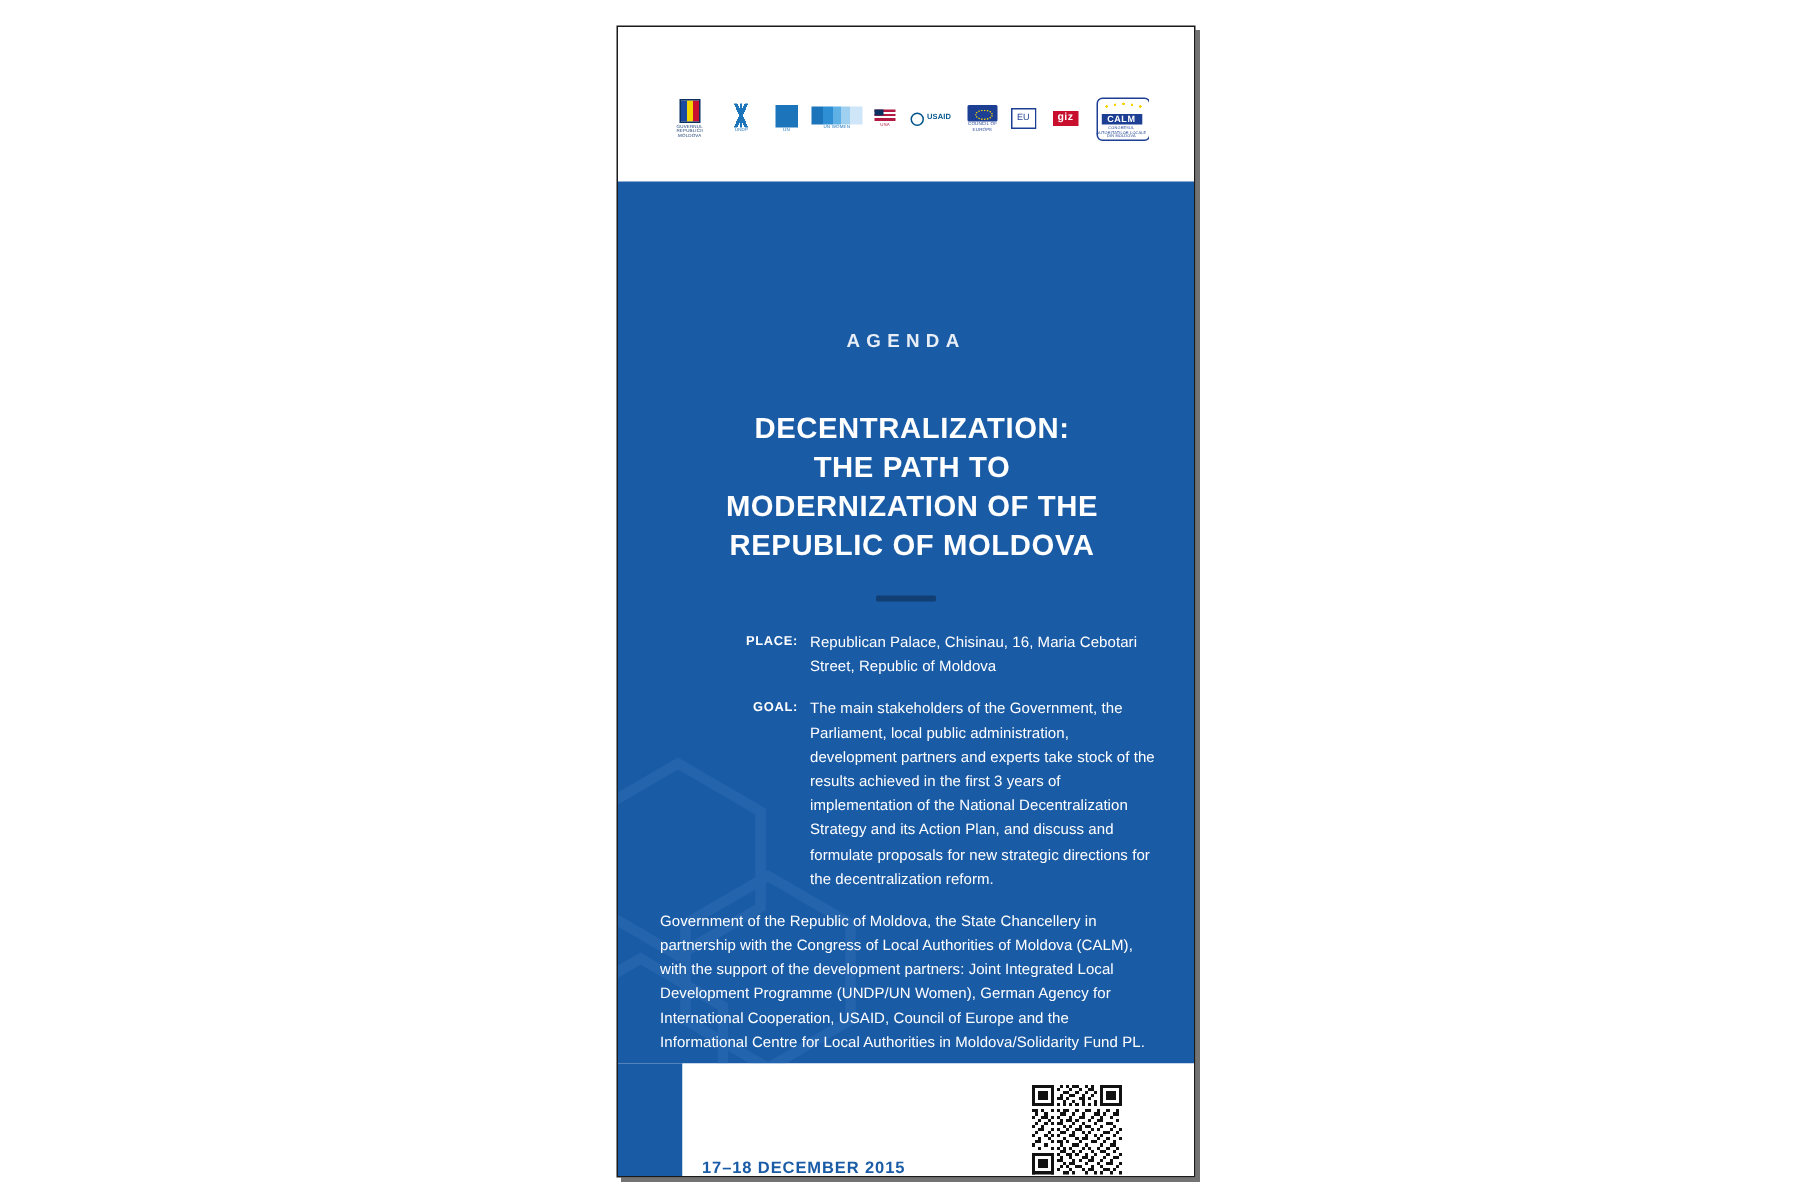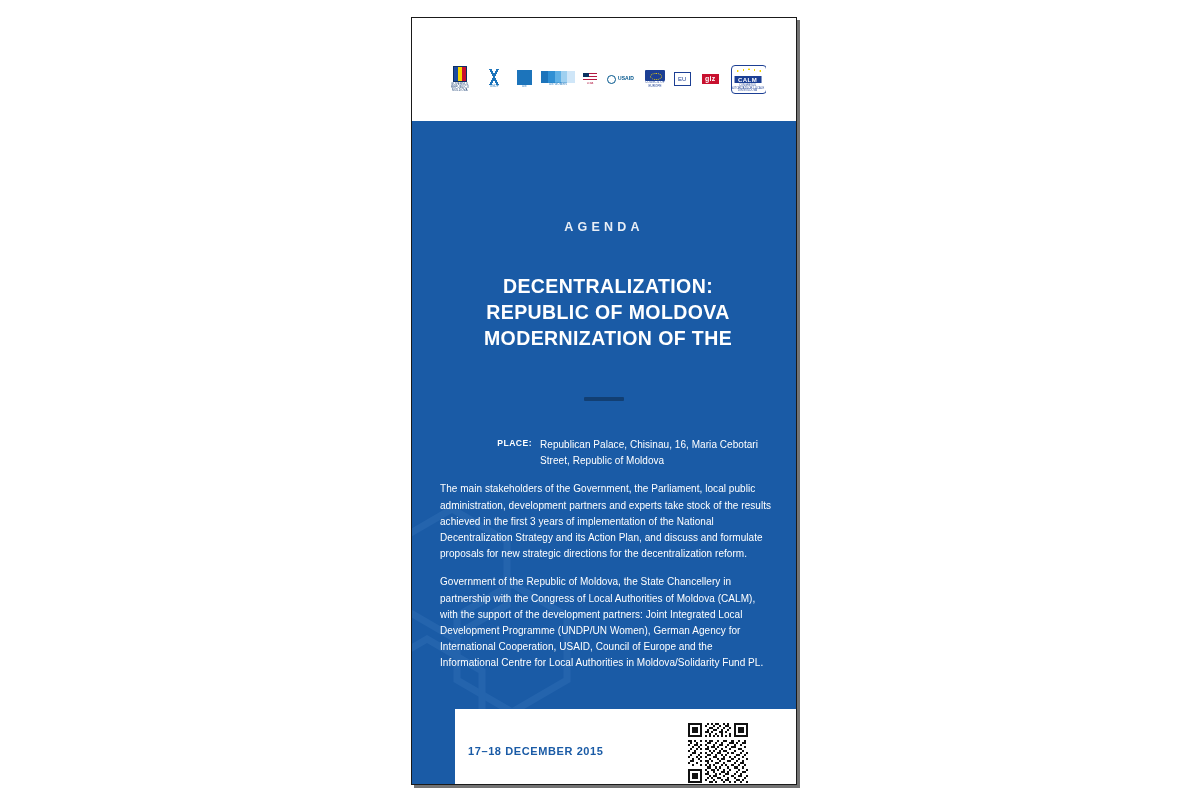--- a/index.html
+++ b/index.html
@@ -214,21 +214,21 @@
     width: 40px;
     height: 4px;
     background: #123f73;
     border-radius: 1px;
   }
 
   .info-list {
     position: absolute;
     left: 28px;
     right: 24px;
-    top: 316px;
+    top: 300px;
   }
 
   .info-row {
     display: flex;
     margin-bottom: 12px;
   }
 
   .info-label {
     width: 92px;
     flex: 0 0 92px;
@@ -264,21 +264,21 @@
     left: 0;
     top: 691px;
     width: 43px;
     height: 92px;
     background: #1a5ba6;
   }
 
   .footer-date {
     position: absolute;
     left: 56px;
-    top: 727px;
+    top: 755px;
     color: #1a5ba6;
     font-size: 11px;
     font-weight: bold;
     letter-spacing: 0.6px;
   }
 
   .qr {
     position: absolute;
     left: 276px;
     top: 705px;
@@ -359,34 +359,36 @@
           <polygon points="45,150 100,182 100,246 45,278 -10,246 -10,182"></polygon>
         </g>
       </svg>
 
       <div class="agenda-kicker">
         <div>AGENDA</div>
       </div>
 
       <div class="title">
         <div>DECENTRALIZATION:</div>
+        <div>THE PATH TO</div>
+        <div>MODERNIZATION OF THE</div>
         <div>REPUBLIC OF MOLDOVA</div>
-        <div>MODERNIZATION OF THE</div>
       </div>
 
       <div class="divider"></div>
 
       <div class="info-list">
 
         <div class="info-row">
           <div class="info-label">PLACE:</div>
           <div class="info-value">Republican Palace, Chisinau, 16, Maria Cebotari Street, Republic of Moldova</div>
         </div>
 
         <div class="info-row">
+          <div class="info-label">GOAL:</div>
           <div class="info-value">The main stakeholders of the Government, the Parliament, local public administration, development partners and experts take stock of the results achieved in the first 3 years of implementation of the National Decentralization Strategy and its Action Plan, and discuss and formulate proposals for new strategic directions for the decentralization reform.</div>
         </div>
 
         <div class="info-row">
           <div class="info-value">Government of the Republic of Moldova, the State Chancellery in partnership with the Congress of Local Authorities of Moldova (CALM), with the support of the development partners: Joint Integrated Local Development Programme (UNDP/UN Women), German Agency for International Cooperation, USAID, Council of Europe and the Informational Centre for Local Authorities in Moldova/Solidarity Fund PL.</div>
         </div>
 
       </div>
     </div>
 

